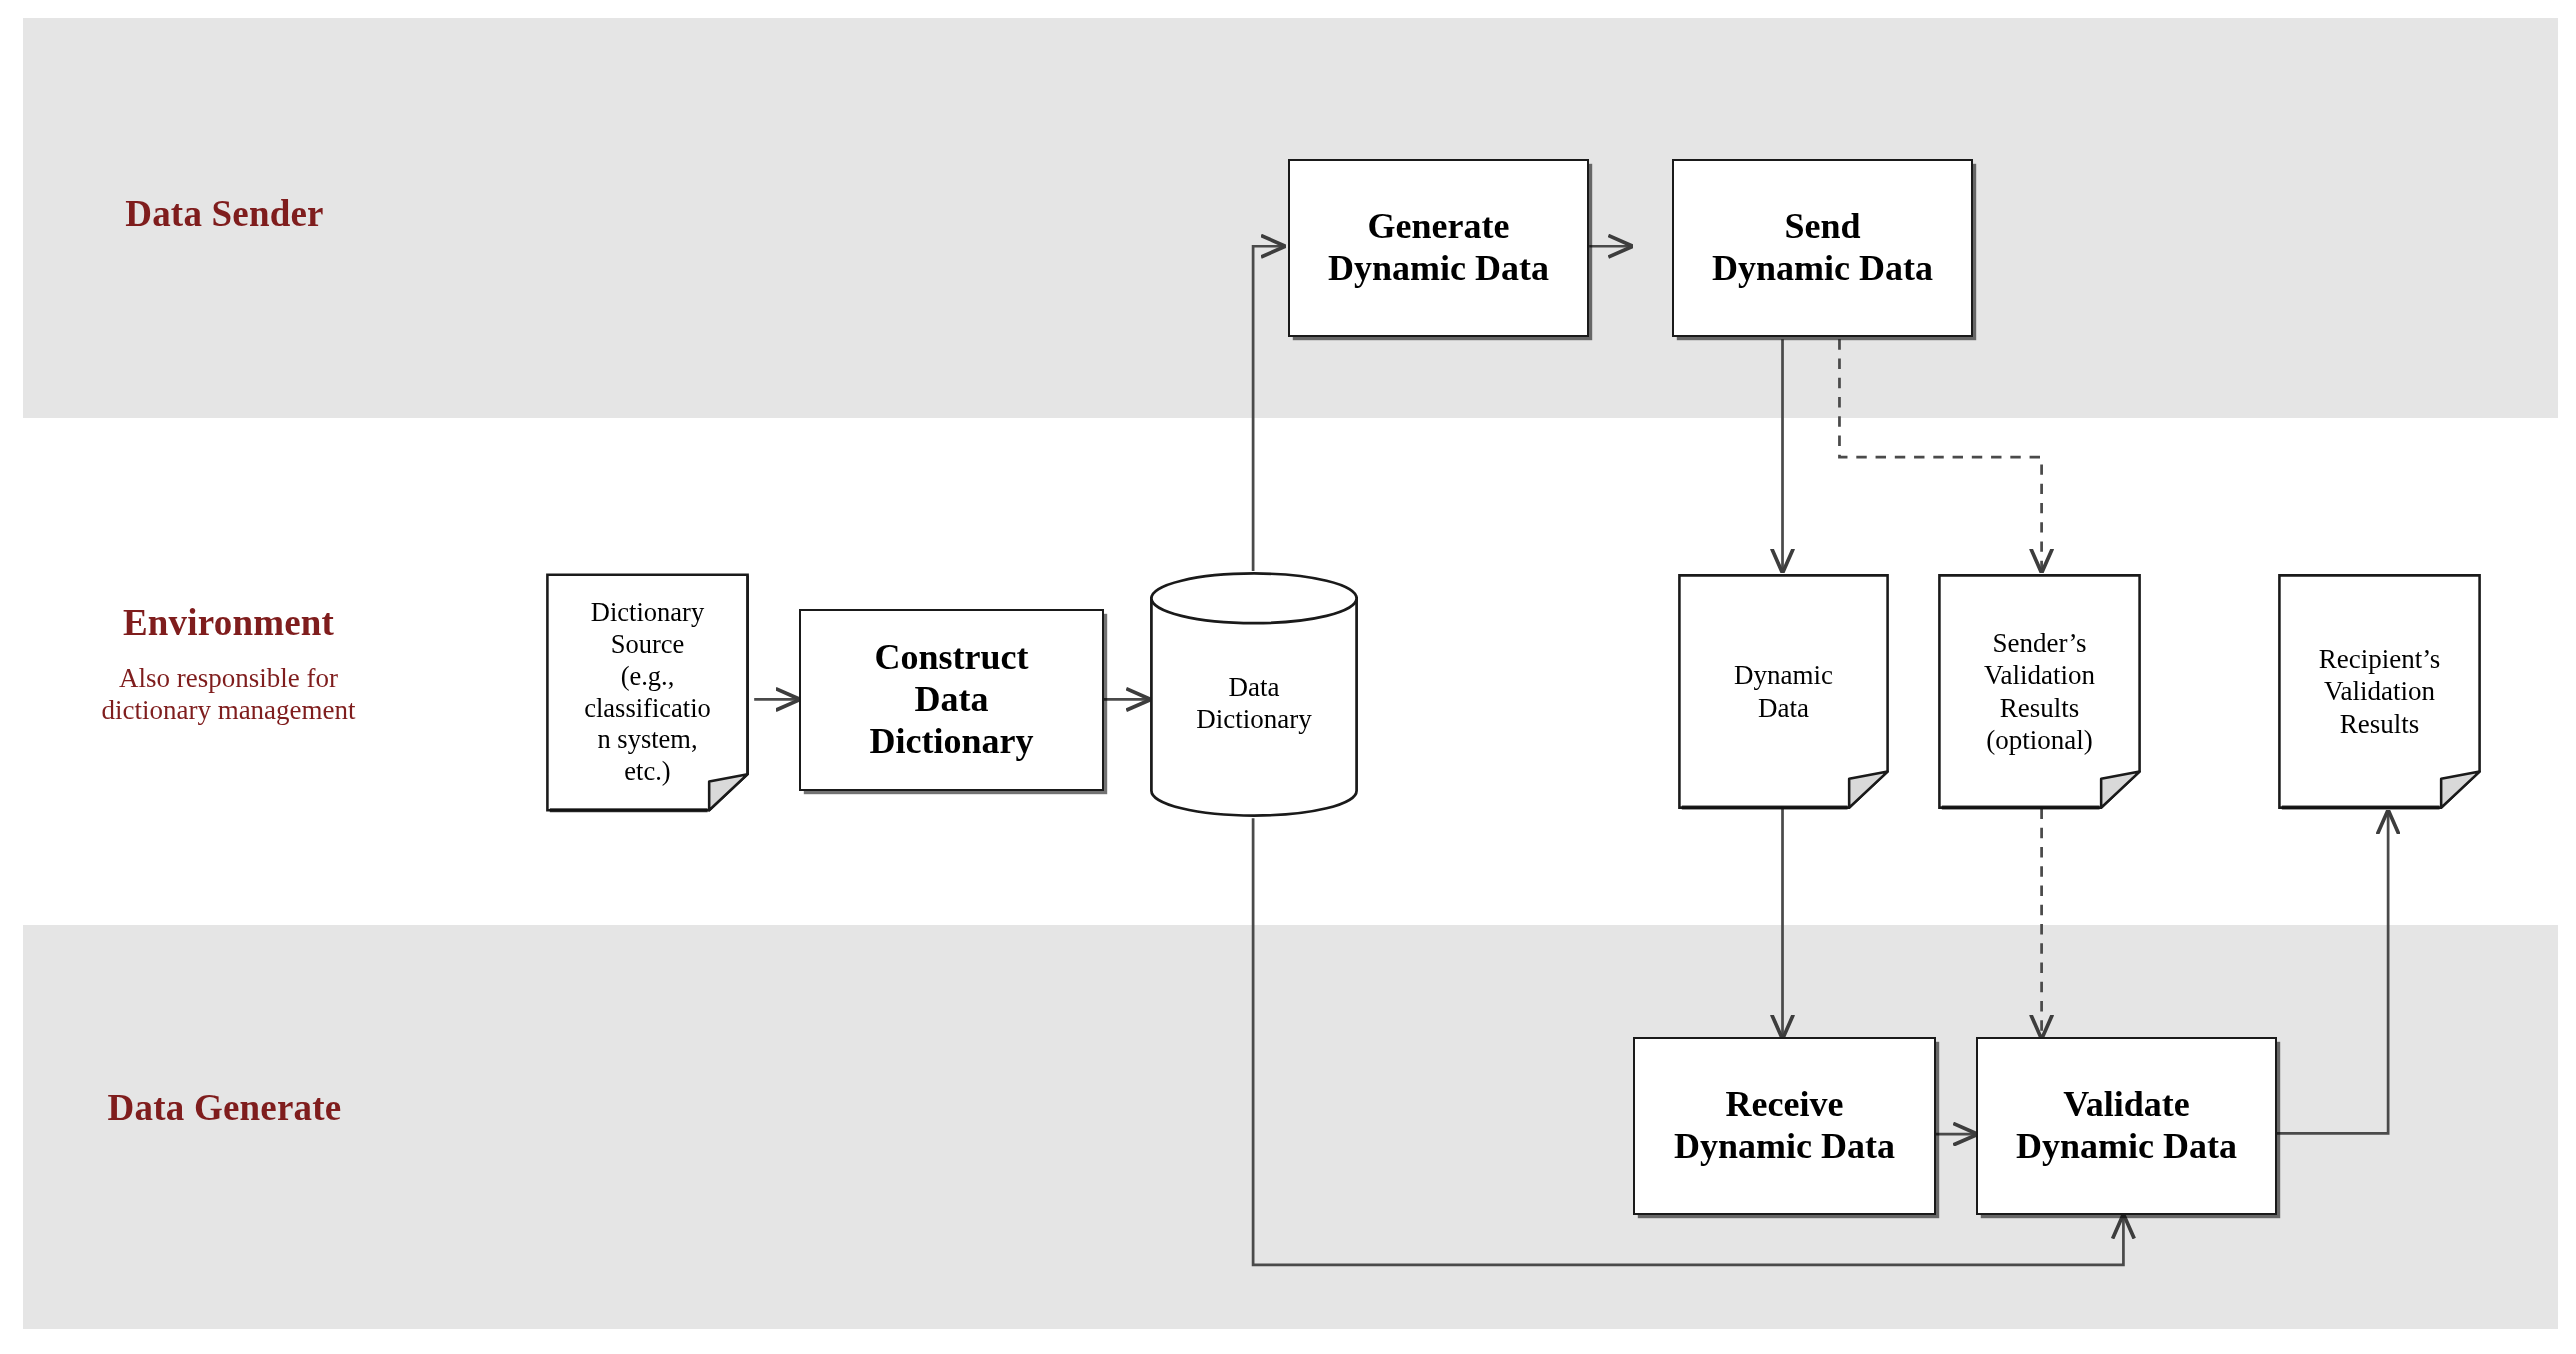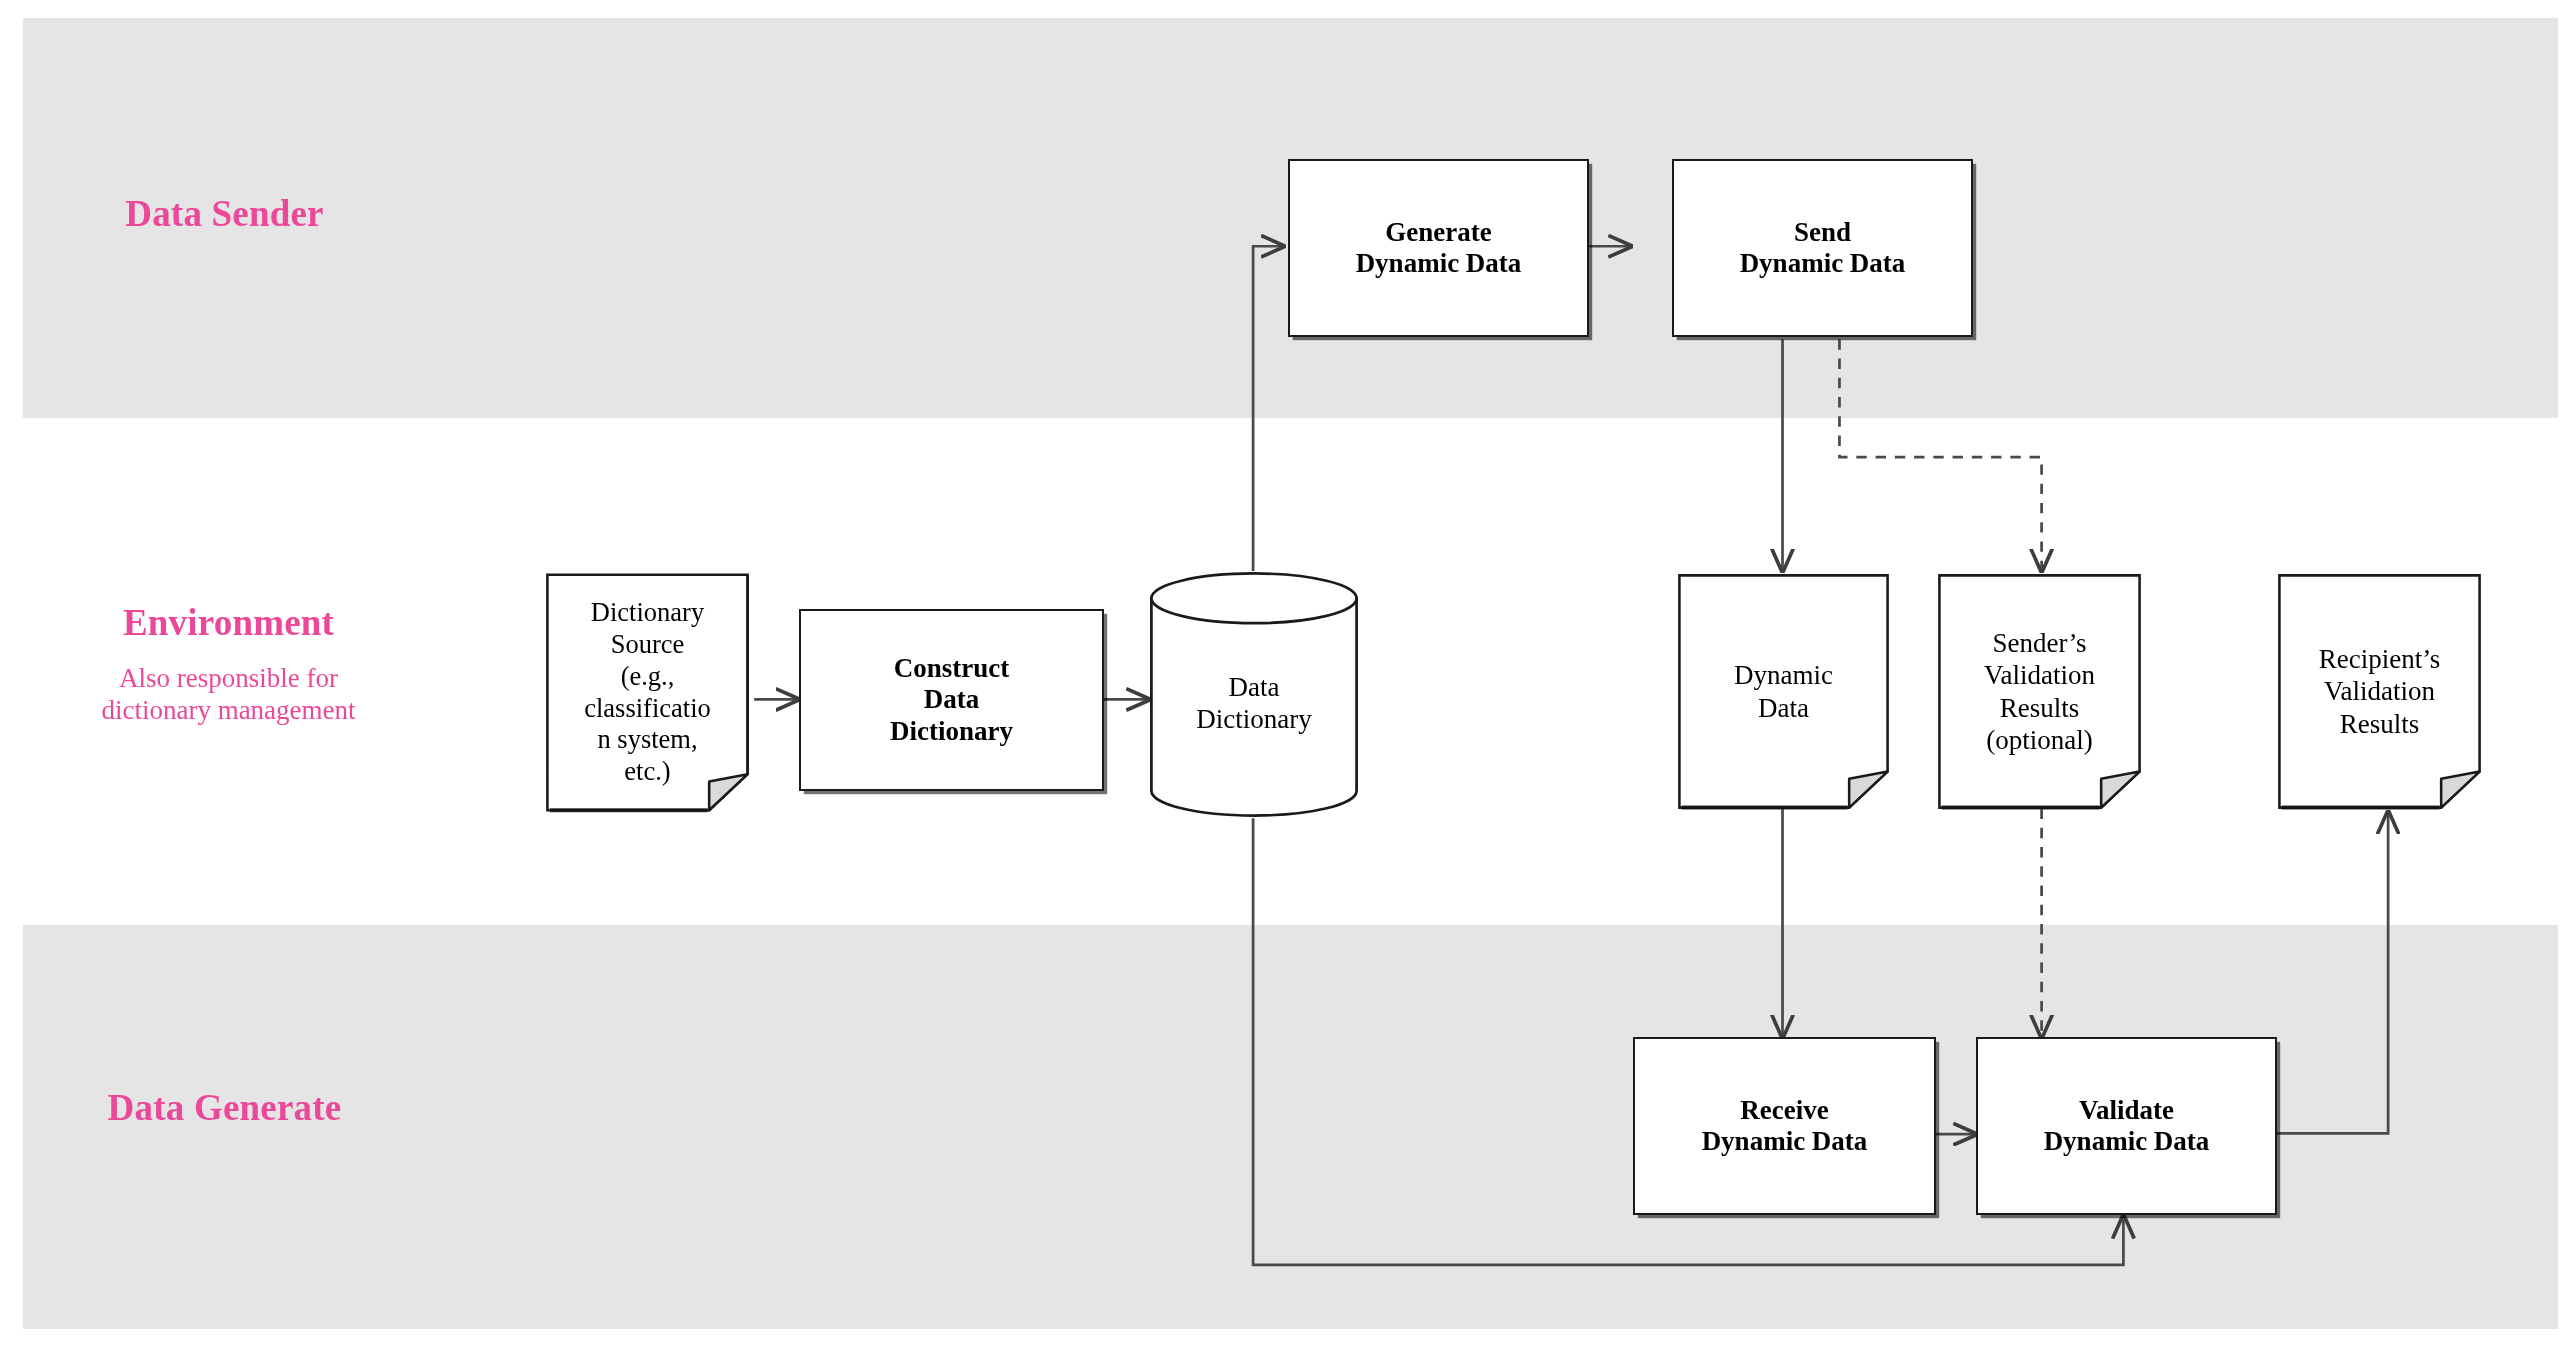--- a/index.html
+++ b/index.html
@@ -3,33 +3,33 @@
 <meta charset="utf-8">
 <style>
   html,body{margin:0;padding:0;background:#fff;}
   body{font-family:"Liberation Serif", serif;}
   #stage{position:relative;width:2576px;height:1354px;background:#ffffff;overflow:hidden;}
 
   
   .band{position:absolute;background:#e5e5e5;}
 
   
-  .lane-label{position:absolute;text-align:center;color:#ec4899;}
+  .lane-label{position:absolute;text-align:center;color:#7f1d1d;}
   .lane-title{font-weight:bold;font-size:37px;line-height:1.12;letter-spacing:0.2px;}
   .lane-sub{font-weight:normal;font-size:27px;line-height:1.18;margin-top:20px;}
 
   
   #wires{position:absolute;left:0;top:0;width:2576px;height:1354px;pointer-events:none;}
 
   
   .proc{
     position:absolute;background:#fff;border:2.4px solid #1a1a1a;
     box-shadow:4px 4px 0 -0.8px rgba(0,0,0,0.55);
     display:flex;align-items:center;justify-content:center;text-align:center;
-    font-weight:bold;font-size:27px;line-height:1.16;color:#000;
+    font-weight:bold;font-size:36px;line-height:1.16;color:#000;
     box-sizing:border-box;padding:3.2px 6.4px;
   }
 
   
   .doc{position:absolute;}
   .doc .doc-svg{position:absolute;left:0;top:0;}
   .doc .doc-text{
     position:absolute;left:0;top:0;width:100%;height:100%;
     display:flex;align-items:center;justify-content:center;text-align:center;
     font-size:27px;line-height:1.2;color:#000;box-sizing:border-box;padding:4.8px 11.2px;

